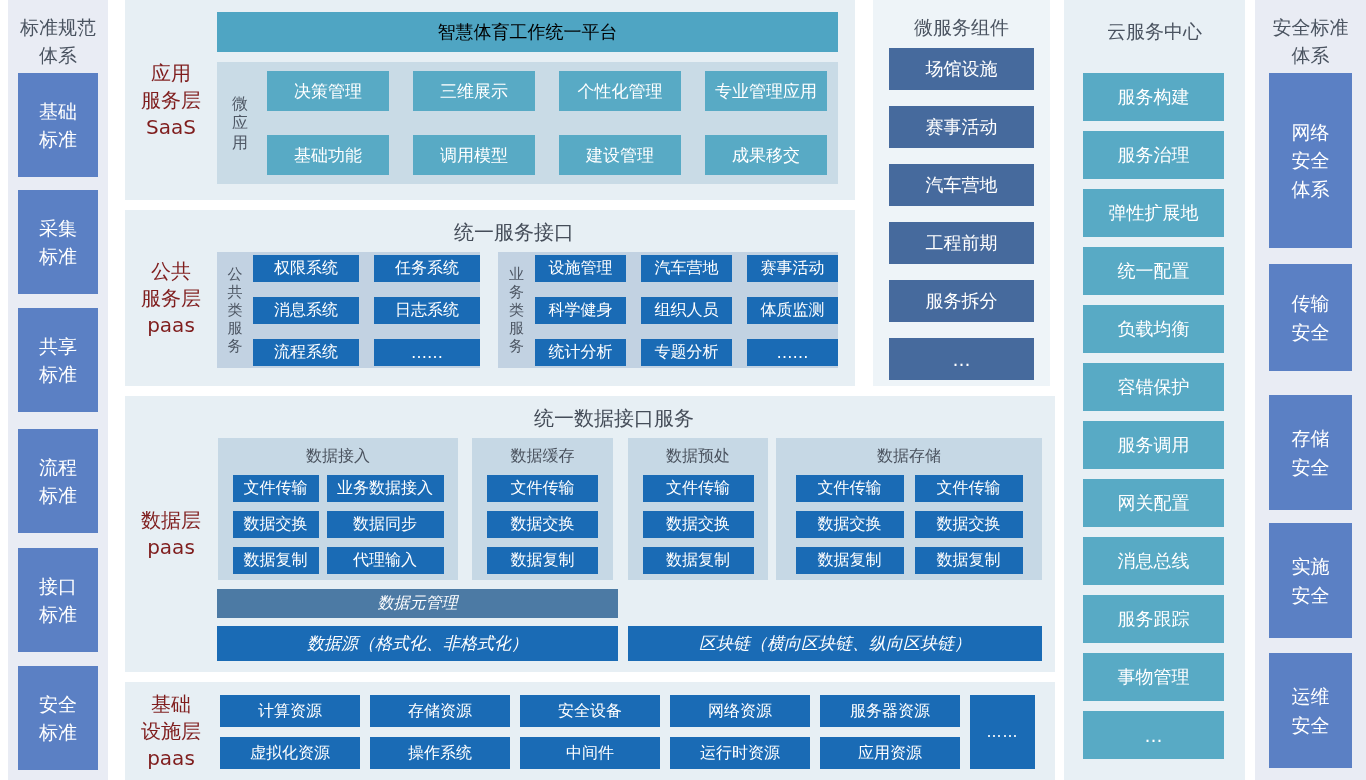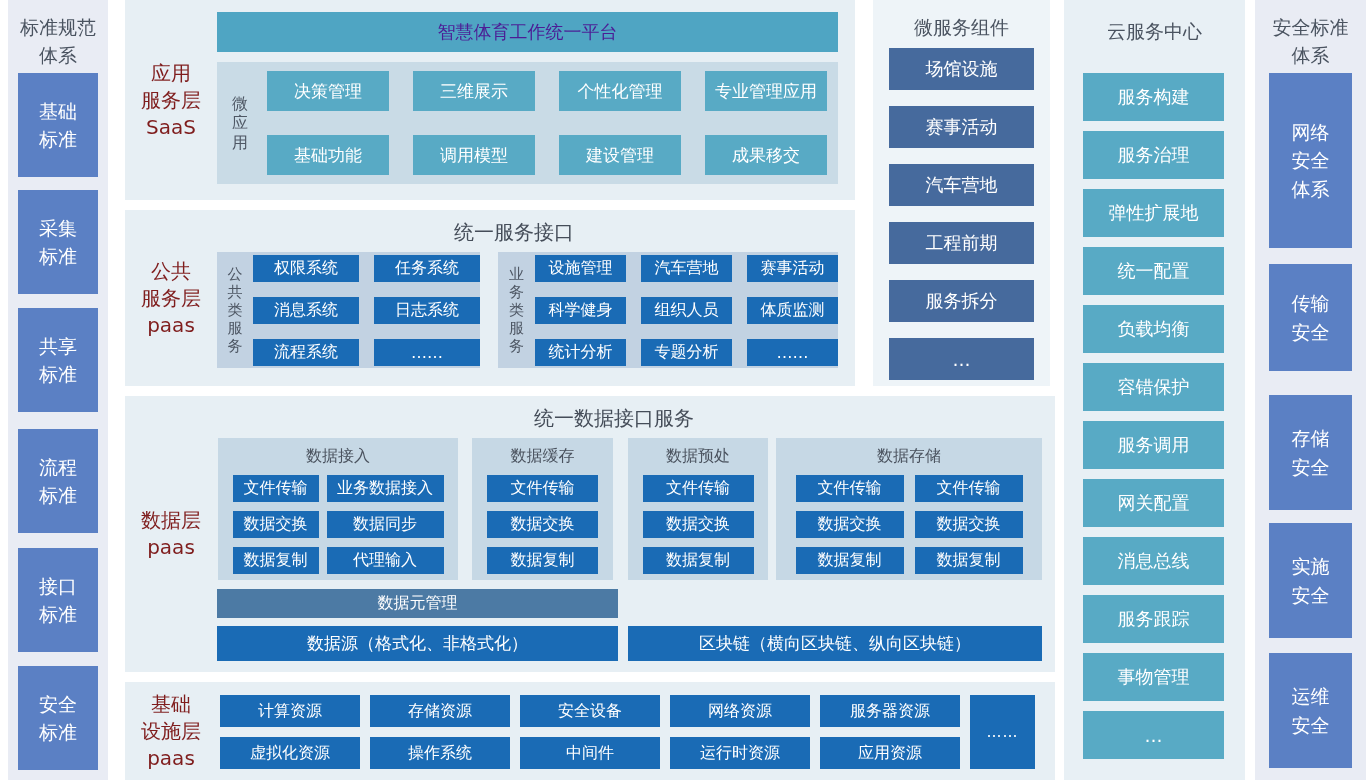--- a/index.html
+++ b/index.html
@@ -44,21 +44,21 @@
   }
   .sec-title { position:absolute; top:9px; left:0; width:100%; text-align:center; color:#454d59; font-size:20px;padding-left:24px; }
 
   .btn { display:flex; align-items:center; justify-content:center; color:#fff; text-align:center; }
   .btn.teal { background:#58aac5; font-size:17px; }
   .btn.blue { background:#1a6bb5; font-size:16px; }
 
   
   .saas-header {
     position:absolute; left:92px; top:12px; width:621px; height:40px; background:#4fa5c3;
-    color:#4c1d95; font-size:18px; display:flex; align-items:center; justify-content:center;
+    color:#000000; font-size:18px; display:flex; align-items:center; justify-content:center;
   }
   .saas-panel { position:absolute; left:92px; top:62px; width:621px; height:122px; background:#c9dbe6; display:flex; }
   .vlabel {
     color:#4e5764; font-size:16px; line-height:1.2; display:flex; align-items:center;
     justify-content:center; text-align:center; white-space:pre-line;
   }
   .saas-panel .vlabel { width:46px; }
   .saas-grid {
     display:grid; grid-template-columns:repeat(4,122px); grid-auto-rows:40px;
     column-gap:13px; row-gap:9px; align-content:center; margin-left:4px;gap:24px;
@@ -77,21 +77,21 @@
   .dgroup { position:absolute; top:42px; height:142px; background:#c6d8e5; }
   .dgroup.g1{left:93px;width:240px}
   .dgroup.g2{left:347px;width:141px}
   .dgroup.g3{left:503px;width:140px}
   .dgroup.g4{left:651px;width:266px}
   .dg-title { text-align:center; color:#4a525e; font-size:16px; margin-top:8px; }
   .dg-grid { display:grid; grid-auto-rows:27px; row-gap:9px; column-gap:8px; justify-content:center; margin-top:8px; }
   .g1 .dg-grid { grid-template-columns:86px 117px; }
   .g2 .dg-grid, .g3 .dg-grid { grid-template-columns:111px; }
   .g4 .dg-grid { grid-template-columns:108px 108px; column-gap:11px; }
-  .bar { position:absolute; display:flex; align-items:center; justify-content:center; color:#fff; }
+  .bar { position:absolute; display:flex; align-items:center; justify-content:center; color:#fff;font-style:italic; }
   .bar.dark    { background:#4c7aa4; top:193px; height:29px; font-size:16px; }
   .bar.bluebar { background:#1a6bb5; top:230px; height:35px; font-size:17px; }
   .bar.x1 { left:92px;  width:401px; }
   .bar.x2 { left:503px; width:414px; }
 
   
   .infra-grid {
     position:absolute; left:95px; top:13px; display:grid;
     grid-template-columns:repeat(5,140px); grid-auto-rows:32px; column-gap:10px; row-gap:10px;
   }

